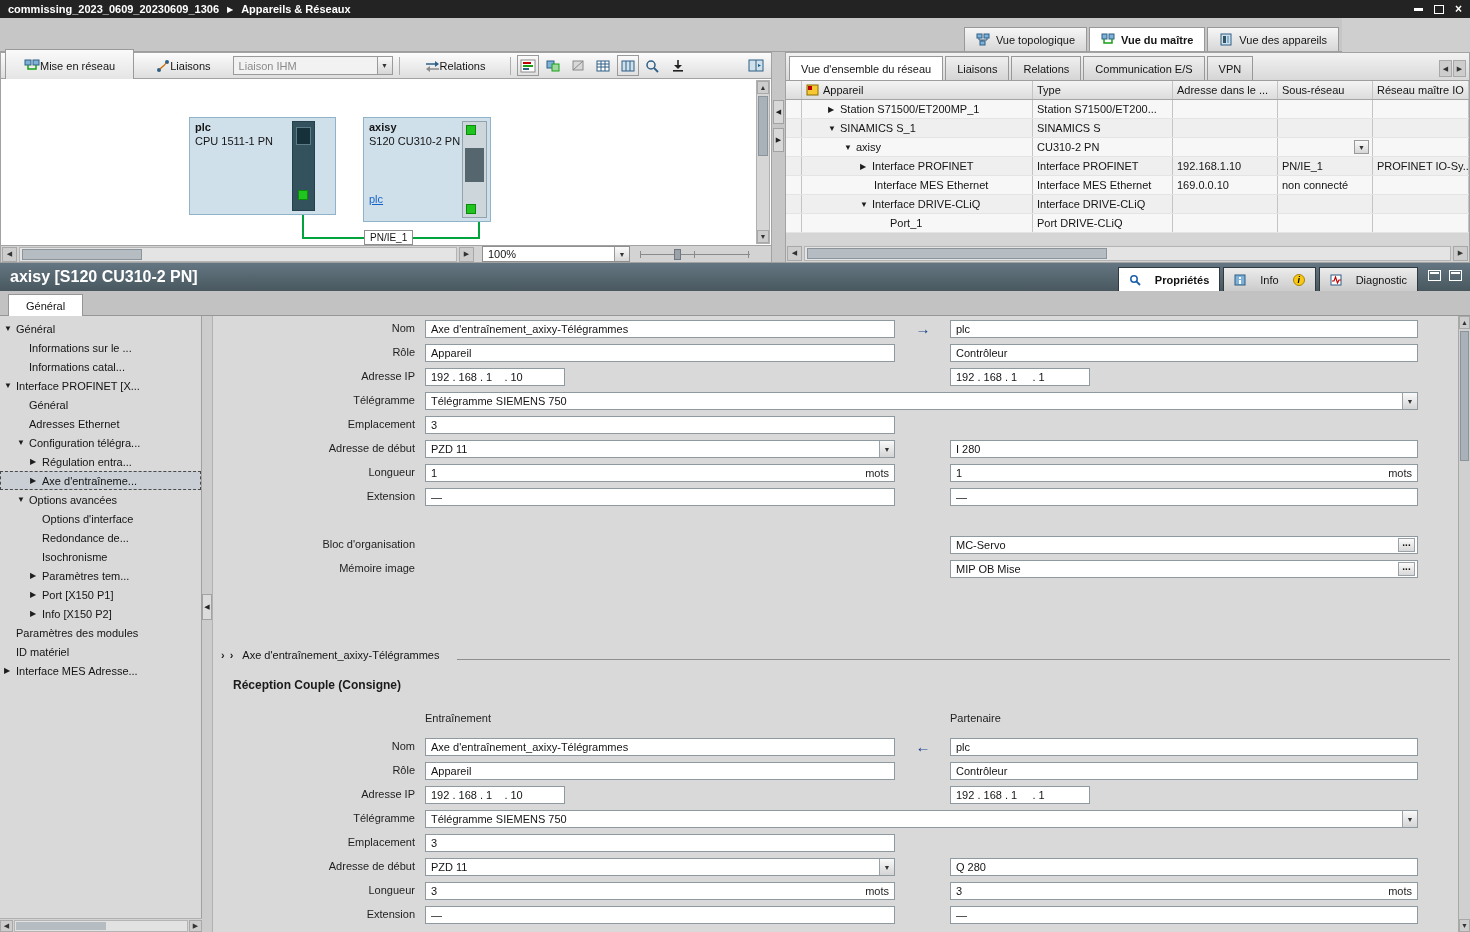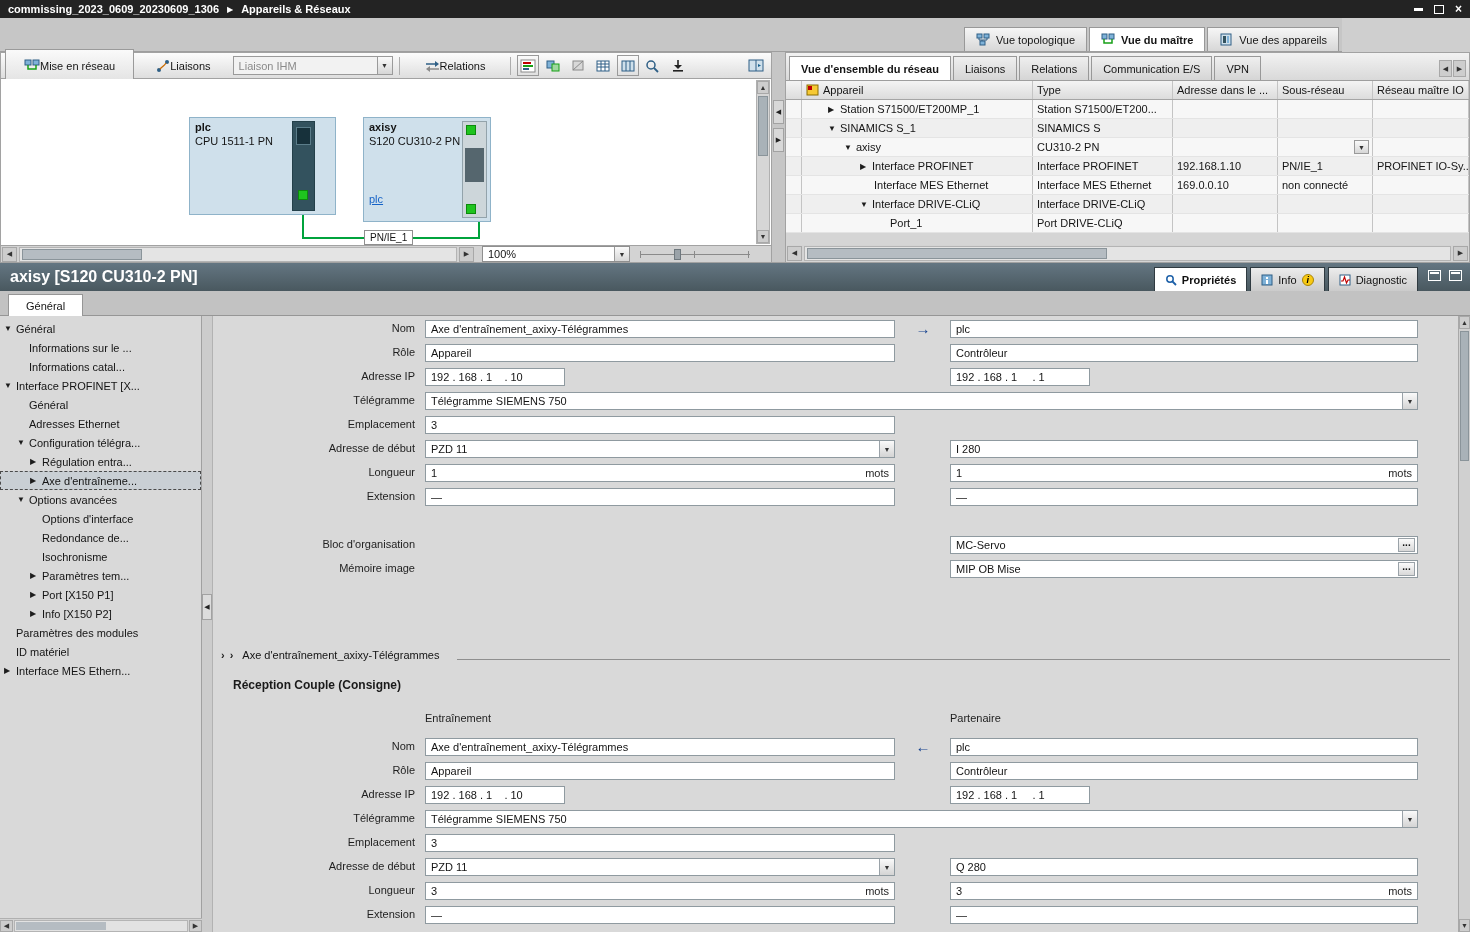--- a/index.html
+++ b/index.html
@@ -62,41 +62,41 @@
 .sl-thumb{position:absolute;left:34px;top:2px;width:7px;height:11px;background:#9aa2a8;border:1px solid #6f787e}
 
 
 #midsplit{position:absolute;left:772px;top:52px;width:13px;height:211px;background:#c6c6c6;border-bottom:1px solid #a2a2a2}
 #midsplit .hbtn{position:absolute;left:1px;width:11px;height:24px;background:#d8d8d8;border:1px solid #a2a2a2;font-size:7px;color:#222;display:flex;align-items:center;justify-content:center}
 
 
 #overview{position:absolute;left:785px;top:52px;width:685px;height:211px;background:#d5d5d5;border:1px solid #a2a2a2}
 .ov-tabs{height:28px;display:flex;align-items:flex-end;gap:2px;padding:2px 3px 0;background:linear-gradient(#f2f2f2,#d9d9d9);border-bottom:1px solid #9e9e9e}
 .ov-tab{height:24px;padding:0 11px;display:flex;align-items:center;border:1px solid #989898;border-bottom:none;background:linear-gradient(#efefef,#d5d5d5)}
-.ov-tab.active{background:#fff;font-weight:bold}
+.ov-tab.active{background:#fff;font-weight:normal}
 .ov-nav{margin-left:auto;display:flex;gap:1px;padding-bottom:3px}
 .ov-nav .sb-h{width:13px;height:17px}
 .ov-hrow{display:flex;height:19px;background:linear-gradient(#f4f4f4,#dcdcdc);border-bottom:1px solid #a5a5a5}
 .ov-cell{border-right:1px solid #c4c4c4;padding:2px 4px;white-space:nowrap;overflow:hidden;display:flex;align-items:center}
 .c-gutter{width:16px;flex:none}
 .c-device{width:231px;flex:none}
 .c-type{width:140px;flex:none}
 .c-addr{width:105px;flex:none}
 .c-subnet{width:95px;flex:none;position:relative}
 .c-io{flex:1}
 .ov-row{display:flex;height:19px;background:#f7f7f7;border-bottom:1px solid #e4e4e4}
 .ov-row:nth-child(even){background:#efefef}
 .mini-combo{position:absolute;right:3px;top:2px;width:15px;height:14px;background:linear-gradient(#fafafa,#d6d6d6);border:1px solid #9a9a9a;font-size:7px;display:flex;align-items:center;justify-content:center;color:#333}
 #ov-hscroll{position:absolute;left:1px;right:1px;bottom:1px;height:16px;background:#d3d3d3;display:flex;align-items:center;gap:2px}
 
 
 #insp-header{position:absolute;left:0;top:263px;width:1470px;height:28px;background:linear-gradient(#647682,#49585f);display:flex;align-items:center;color:#fff}
 #insp-title{padding-left:10px;font-weight:bold;font-size:16px}
 .insp-tabs{margin-left:auto;display:flex;gap:3px;align-items:flex-end;height:28px;padding-right:52px}
-.insp-tab{height:24px;display:flex;align-items:center;gap:5px;padding:0 10px;background:linear-gradient(#ececec,#cbcbcb);border:1px solid #2f3a40;border-bottom:none;color:#111}
+.insp-tab{height:24px;display:flex;align-items:center;gap:14px;padding:0 10px;background:linear-gradient(#ececec,#cbcbcb);border:1px solid #2f3a40;border-bottom:none;color:#111}
 .insp-tab.active{background:#fff;font-weight:bold}
 .badge-i{width:12px;height:12px;background:#f8c912;border:1px solid #a98508;border-radius:50%;color:#000;font-size:9px;font-weight:bold;display:flex;align-items:center;justify-content:center;font-style:italic}
 .insp-winctl{position:absolute;right:8px;top:7px;display:flex;gap:8px}
 .iwg{width:13px;height:11px;border:1px solid #fff;position:relative}
 .iwg::after{content:"";position:absolute;left:1px;right:1px;top:1px;height:2px;background:#fff}
 
 #genrow{position:absolute;left:0;top:291px;width:1470px;height:25px;background:#c2c2c2;border-bottom:1px solid #969696}
 .gen-tab{position:absolute;left:8px;top:3px;height:22px;padding:0 17px;background:#fff;border:1px solid #969696;border-bottom:none;display:flex;align-items:center}
 
 #insp-body{position:absolute;left:0;top:316px;width:1470px;height:616px;background:#d9d9d9}
@@ -557,21 +557,21 @@
     <div class="titem lvl0">
         <span class="tri" style="visibility:hidden"></span>
         <span>Paramètres des modules</span>
       </div>
     <div class="titem lvl0">
         <span class="tri" style="visibility:hidden"></span>
         <span>ID matériel</span>
       </div>
     <div class="titem lvl0">
         <span class="tri">▶</span>
-        <span>Interface MES Ethern...</span>
+        <span>Interface MES Adresse...</span>
       </div>
     <div id="tree-hscroll">
       <div class="sb-h" style="width:13px;height:12px">◀</div>
       <div class="htrk">
           <div class="hth"></div>
         </div>
       <div class="sb-h" style="width:13px;height:12px">▶</div>
     </div>
   </div>
 

